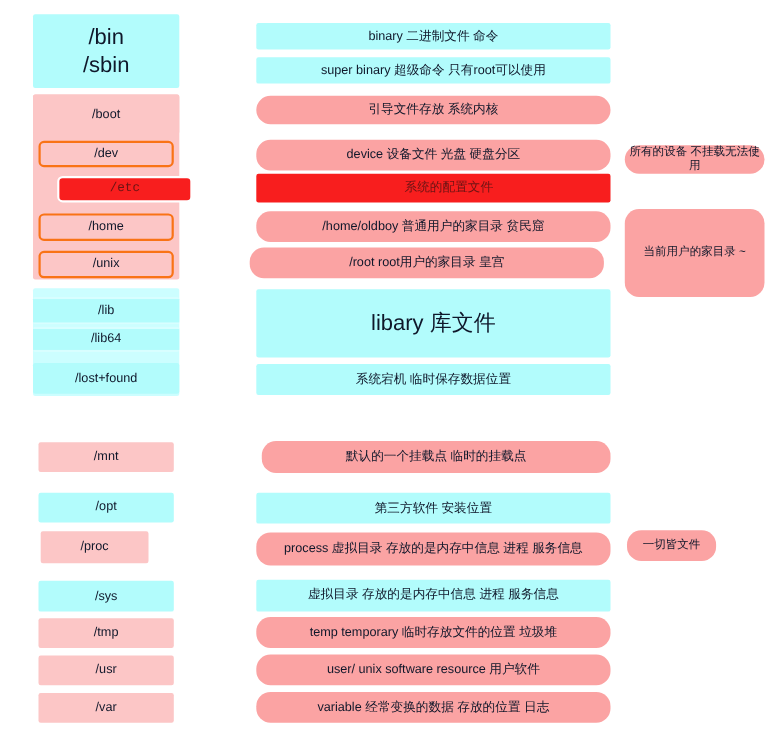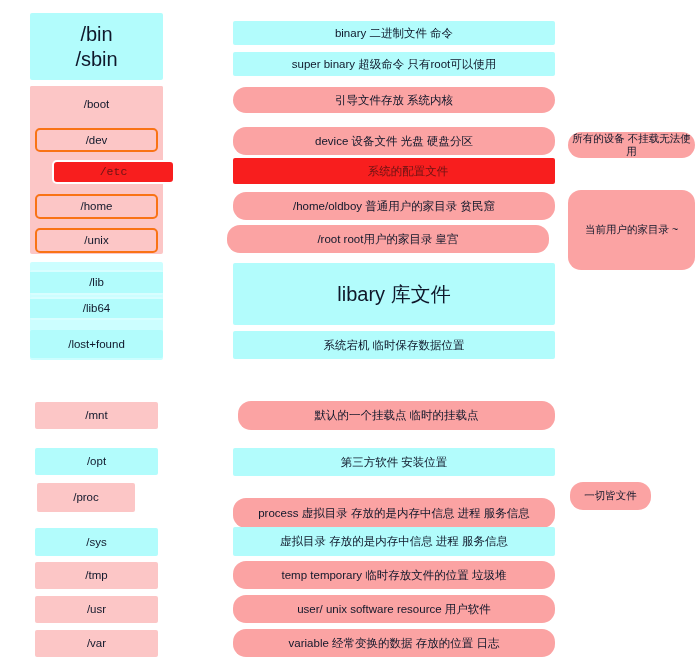--- a/index.html
+++ b/index.html
@@ -118,21 +118,21 @@
   <div class="box c-pink t-norm" style="left:227px; top:225px; width:322px; height:28px;">/root  root用户的家目录 皇宫</div>
 
   <div class="box c-cyan t-big" style="left:233px; top:263px; width:322px; height:62px;">libary 库文件</div>
 
   <div class="box c-cyan t-norm" style="left:233px; top:331px; width:322px; height:28px;">系统宕机 临时保存数据位置</div>
 
   <div class="box c-pink t-norm" style="left:238px; top:401px; width:317px; height:29px;">默认的一个挂载点 临时的挂载点</div>
 
   <div class="box c-cyan t-norm" style="left:233px; top:448px; width:322px; height:28px;">第三方软件 安装位置</div>
 
-  <div class="box c-pink t-norm" style="left:233px; top:498px; width:322px; height:30px;">process 虚拟目录 存放的是内存中信息 进程 服务信息</div>
+  <div class="box c-pink t-norm" style="left:233px; top:484px; width:322px; height:30px;">process 虚拟目录 存放的是内存中信息 进程 服务信息</div>
 
   <div class="box c-cyan t-norm" style="left:233px; top:527px; width:322px; height:29px;">虚拟目录 存放的是内存中信息 进程 服务信息</div>
 
   <div class="box c-pink t-norm" style="left:233px; top:561px; width:322px; height:28px;">temp  temporary 临时存放文件的位置 垃圾堆</div>
 
   <div class="box c-pink t-norm" style="left:233px; top:595px; width:322px; height:28px;">user/ unix software resource 用户软件</div>
 
   <div class="box c-pink t-norm" style="left:233px; top:629px; width:322px; height:28px;">variable 经常变换的数据 存放的位置 日志</div>
 
   <div class="box c-pink t-note" style="left:568px; top:132px; width:127px; height:26px;">所有的设备 不挂载无法使用</div>

